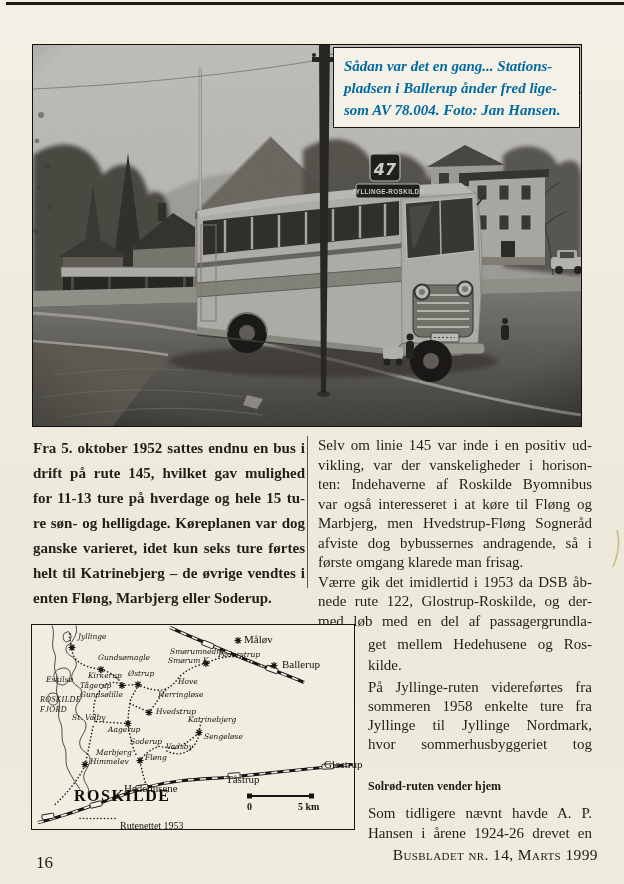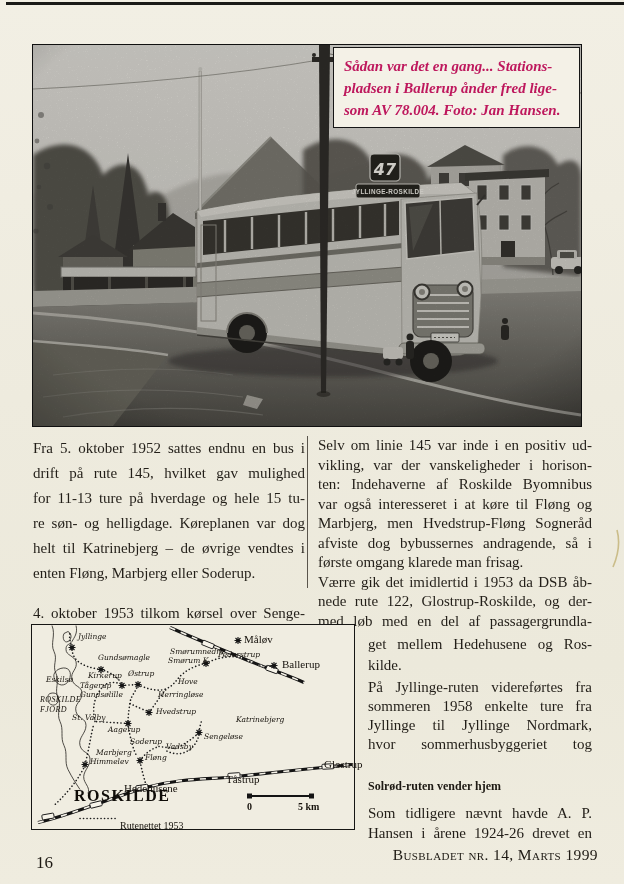--- a/index.html
+++ b/index.html
@@ -4,21 +4,21 @@
 <style>
   html,body{margin:0;padding:0;}
   body{width:624px;height:884px;font-family:"Liberation Serif","DejaVu Serif",serif;}
   .page{position:relative;width:624px;height:884px;overflow:hidden;
         background:linear-gradient(180deg,#f2efe4 0%,#eeebde 45%,#ece9db 75%,#efecdf 100%);color:#211d17;}
   .top-rule{position:absolute;left:6px;top:2px;width:618px;height:2.5px;background:#1a1a18;}
   .photo-frame{position:absolute;left:32px;top:44px;width:548px;height:381px;border:1px solid #101010;background:#cfcdc7;}
   .photo-frame svg{display:block;width:100%;height:100%;}
   .caption-box{position:absolute;left:333px;top:47px;width:247px;box-sizing:border-box;
         background:#f4f1e7;border:1.5px solid #161616;padding:7px 10px 6px 10px;z-index:5;
-        font-style:italic;font-weight:600;font-size:15px;line-height:22px;color:#be185d;}
+        font-style:italic;font-weight:600;font-size:15px;line-height:22px;color:#0369a1;}
   .caption-box .ln{text-align:left;white-space:nowrap;}
   .caption-box .ln.j{text-align:left;text-align-last:left;}
   .para,.blk{position:absolute;color:#221e18;}
   .ln{min-height:1em;}
   .j{text-align:justify;text-align-last:justify;}
   .col-left{position:absolute;left:33px;top:436px;width:272px;font-size:15px;line-height:25px;}
   .col-left .p2{margin-top:15px;}
   .col-divider{position:absolute;left:307px;top:436px;width:1px;height:152px;background:#5a554c;}
   .blk-a{left:318px;top:436px;width:274px;font-size:15px;line-height:19.5px;}
   .blk-b{left:368px;top:634px;width:224px;font-size:15px;line-height:21px;}
@@ -253,25 +253,26 @@
     </svg>
   </div>
 
   <div class="caption-box">
       <div class="ln j">Sådan var det en gang... Stations-</div>
       <div class="ln j">pladsen i Ballerup ånder fred lige-</div>
       <div class="ln">som AV 78.004. Foto: Jan Hansen.</div>
     </div>
 
   <div class="col-left">
-    <div class="para" style="position:relative;">
+    <div class="para" style="position:relative;font-weight:bold;">
         <div class="ln j">Fra 5. oktober 1952 sattes endnu en bus i</div>
         <div class="ln j">drift på rute 145, hvilket gav mulighed</div>
         <div class="ln j">for 11-13 ture på hverdage og hele 15 tu-</div>
         <div class="ln j">re søn- og helligdage. Køreplanen var dog</div>
+        <div class="ln j">ganske varieret, idet kun seks ture førtes</div>
         <div class="ln j">helt til Katrinebjerg – de øvrige vendtes i</div>
         <div class="ln">enten Fløng, Marbjerg eller Soderup.</div>
       </div>
     <div class="para p2" style="position:relative;">
         <div class="ln j">4. oktober 1953 tilkom kørsel over Senge-</div>
         <div class="ln">løse Mark i retning mod Sengeløse.</div>
       </div>
   </div>
   <div class="col-divider"></div>
   <div class="blk blk-a">
@@ -420,21 +421,21 @@
         <span class="ml pl" style="left: 14px; top: 51px;">Eskilsø</span>
         <span class="ml pl" style="left: 48px; top: 66px;">Gundsølille</span>
         <span class="ml pl" style="left: 40px; top: 89px;">St. Valby</span>
         <span class="ml pl" style="left: 76px; top: 101px;">Aagerup</span>
         <span class="ml pl" style="left: 124px; top: 83px;">Hvedstrup</span>
         <span class="ml pl" style="left: 126px; top: 66px;">Herringløse</span>
         <span class="ml pl" style="left: 146px; top: 53px;">Hove</span>
         <span class="ml pl" style="left: 138px; top: 23px;">Smørumnedre</span>
         <span class="ml pl" style="left: 136px; top: 32px;">Smørum K.</span>
         <span class="ml pl" style="left: 186px; top: 26px;">Pederstrup</span>
-        <span class="ml pl" style="left: 156px; top: 91px; margin-left: 48px;">Katrinebjerg</span>
+        <span class="ml pl" style="left: 156px; top: 91px;">Katrinebjerg</span>
         <span class="ml pl" style="left: 172px; top: 108px;">Sengeløse</span>
         <span class="ml pl" style="left: 98px; top: 113px;">Soderup</span>
         <span class="ml pl" style="left: 134px; top: 118px;">Vadsby</span>
         <span class="ml pl" style="left: 64px; top: 124px;">Marbjerg</span>
         <span class="ml pl" style="left: 113px; top: 129px;">Fløng</span>
         <span class="ml pl" style="left: 58px; top: 133px;">Himmelev</span>
         <span class="ml big" style="left: 212px; top: 9px;">Måløv</span>
         <span class="ml big" style="left: 250px; top: 34px;">Ballerup</span>
         <span class="ml big" style="left: 194px; top: 149px;">Tåstrup</span>
         <span class="ml big" style="left: 292px; top: 134px;">Glostrup</span>

